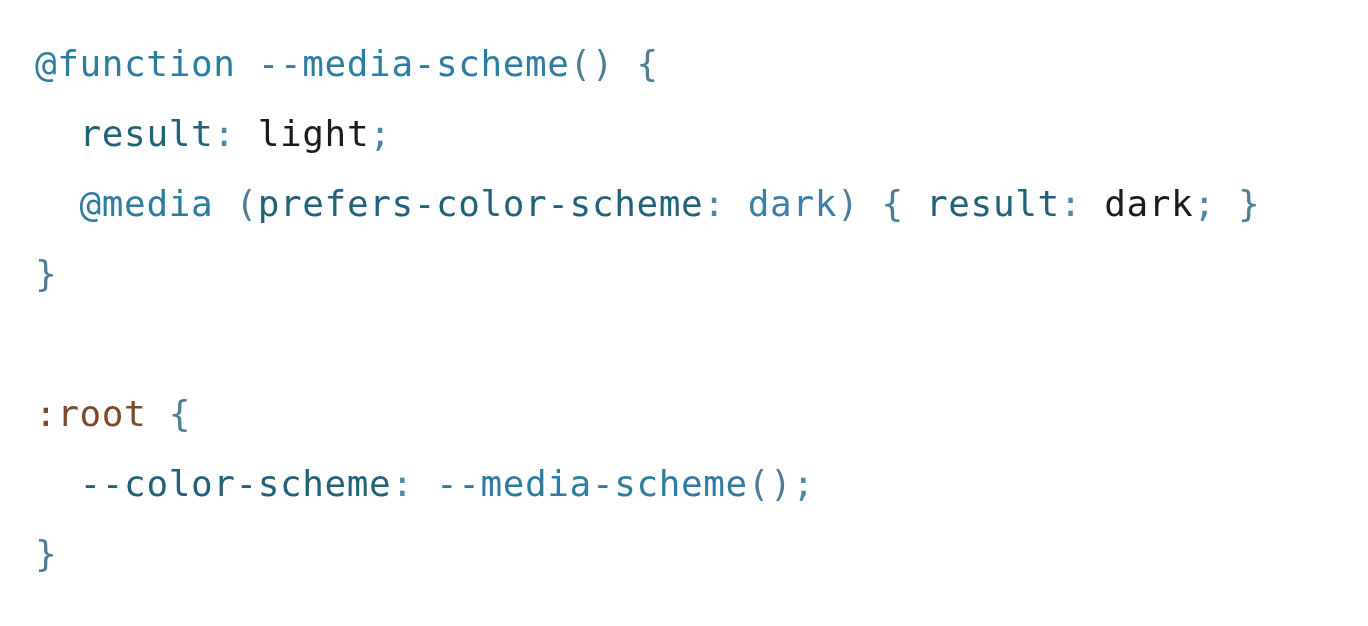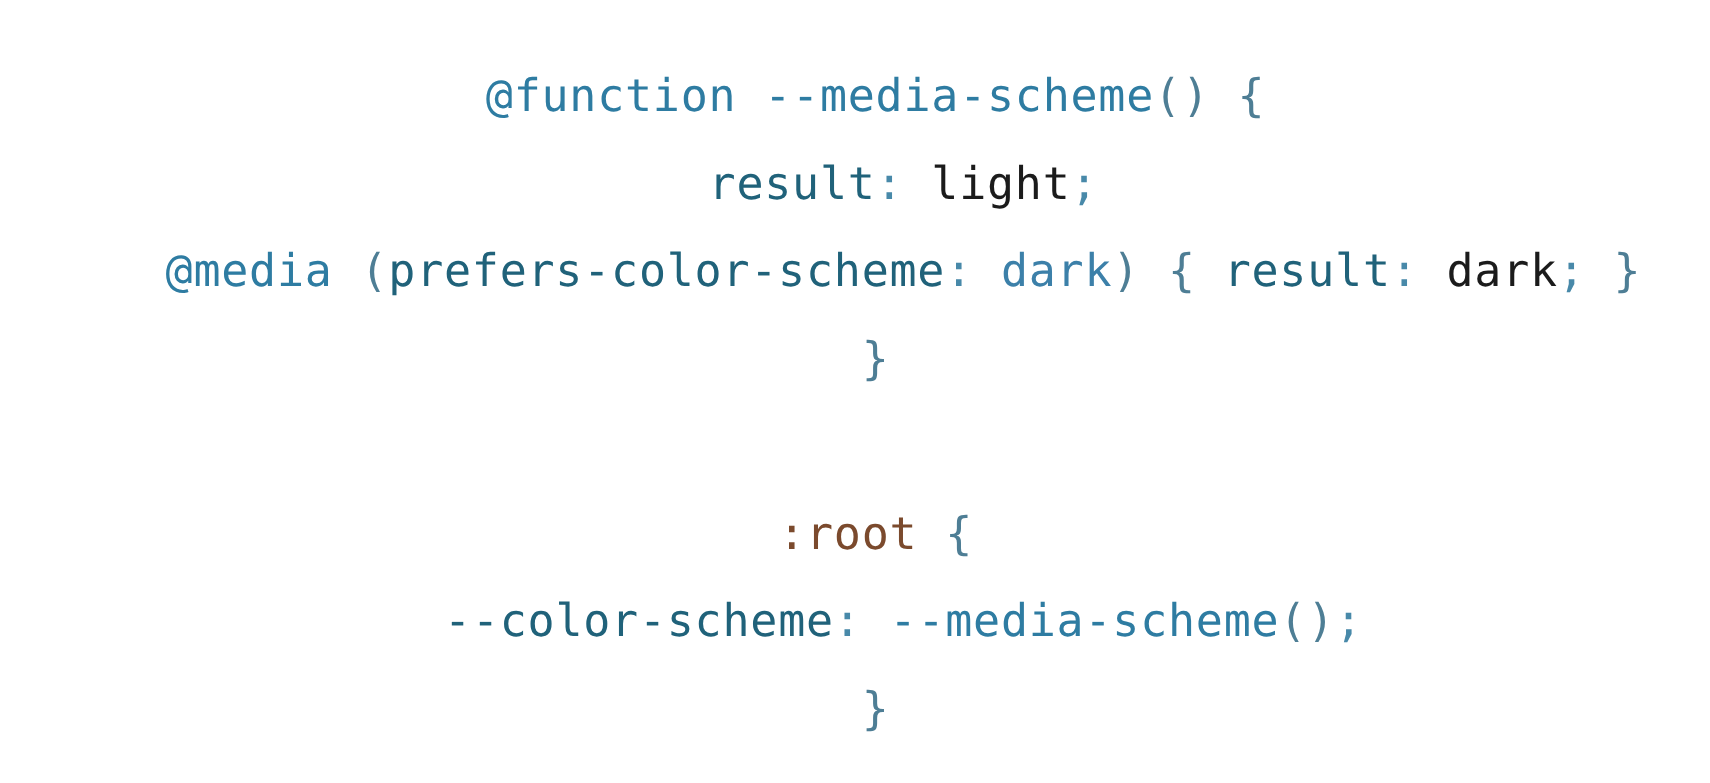--- a/index.html
+++ b/index.html
@@ -6,28 +6,27 @@
     margin: 0;
     padding: 0;
     background: #ffffff;
   }
   body {
     width: 1368px;
     height: 626px;
     overflow: hidden;
   }
   pre.code {
-    margin: 16px;
+    margin: 2px;
     padding: 27px 0 0 33px;
     font-family: "DejaVu Sans Mono", "Liberation Mono", monospace;
     font-size: 36px;
     font-weight: 400;
     line-height: 70px;
     letter-spacing: 0.6px;
-    text-align: center;
   }
   .code-line {
     height: 70px;
     white-space: pre;
   }
 </style>
 </head>
 <body>
 
 <pre class="code"><div class="code-line"><span style="color: rgb(46, 124, 162);">@function</span><span style="color: rgb(27, 27, 27);"> </span><span style="color: rgb(46, 124, 162);">--media-scheme</span><span style="color: rgb(78, 126, 149);">()</span><span style="color: rgb(27, 27, 27);"> </span><span style="color: rgb(78, 126, 149);">{</span></div><div class="code-line"><span style="color: rgb(27, 27, 27);">  </span><span style="color: rgb(32, 98, 122);">result</span><span style="color: rgb(72, 137, 169);">:</span><span style="color: rgb(27, 27, 27);"> </span><span style="color: rgb(27, 27, 27);">light</span><span style="color: rgb(72, 137, 169);">;</span></div><div class="code-line"><span style="color: rgb(27, 27, 27);">  </span><span style="color: rgb(46, 124, 162);">@media</span><span style="color: rgb(27, 27, 27);"> </span><span style="color: rgb(78, 126, 149);">(</span><span style="color: rgb(32, 98, 122);">prefers-color-scheme</span><span style="color: rgb(72, 137, 169);">:</span><span style="color: rgb(27, 27, 27);"> </span><span style="color: rgb(60, 128, 169);">dark</span><span style="color: rgb(78, 126, 149);">)</span><span style="color: rgb(27, 27, 27);"> </span><span style="color: rgb(78, 126, 149);">{</span><span style="color: rgb(27, 27, 27);"> </span><span style="color: rgb(32, 98, 122);">result</span><span style="color: rgb(72, 137, 169);">:</span><span style="color: rgb(27, 27, 27);"> </span><span style="color: rgb(27, 27, 27);">dark</span><span style="color: rgb(72, 137, 169);">;</span><span style="color: rgb(27, 27, 27);"> </span><span style="color: rgb(78, 126, 149);">}</span></div><div class="code-line"><span style="color: rgb(78, 126, 149);">}</span></div><div class="code-line"></div><div class="code-line"><span style="color: rgb(123, 74, 45);">:root</span><span style="color: rgb(27, 27, 27);"> </span><span style="color: rgb(78, 126, 149);">{</span></div><div class="code-line"><span style="color: rgb(27, 27, 27);">  </span><span style="color: rgb(32, 98, 122);">--color-scheme</span><span style="color: rgb(72, 137, 169);">:</span><span style="color: rgb(27, 27, 27);"> </span><span style="color: rgb(46, 124, 162);">--media-scheme</span><span style="color: rgb(78, 126, 149);">()</span><span style="color: rgb(72, 137, 169);">;</span></div><div class="code-line"><span style="color: rgb(78, 126, 149);">}</span></div></pre>

